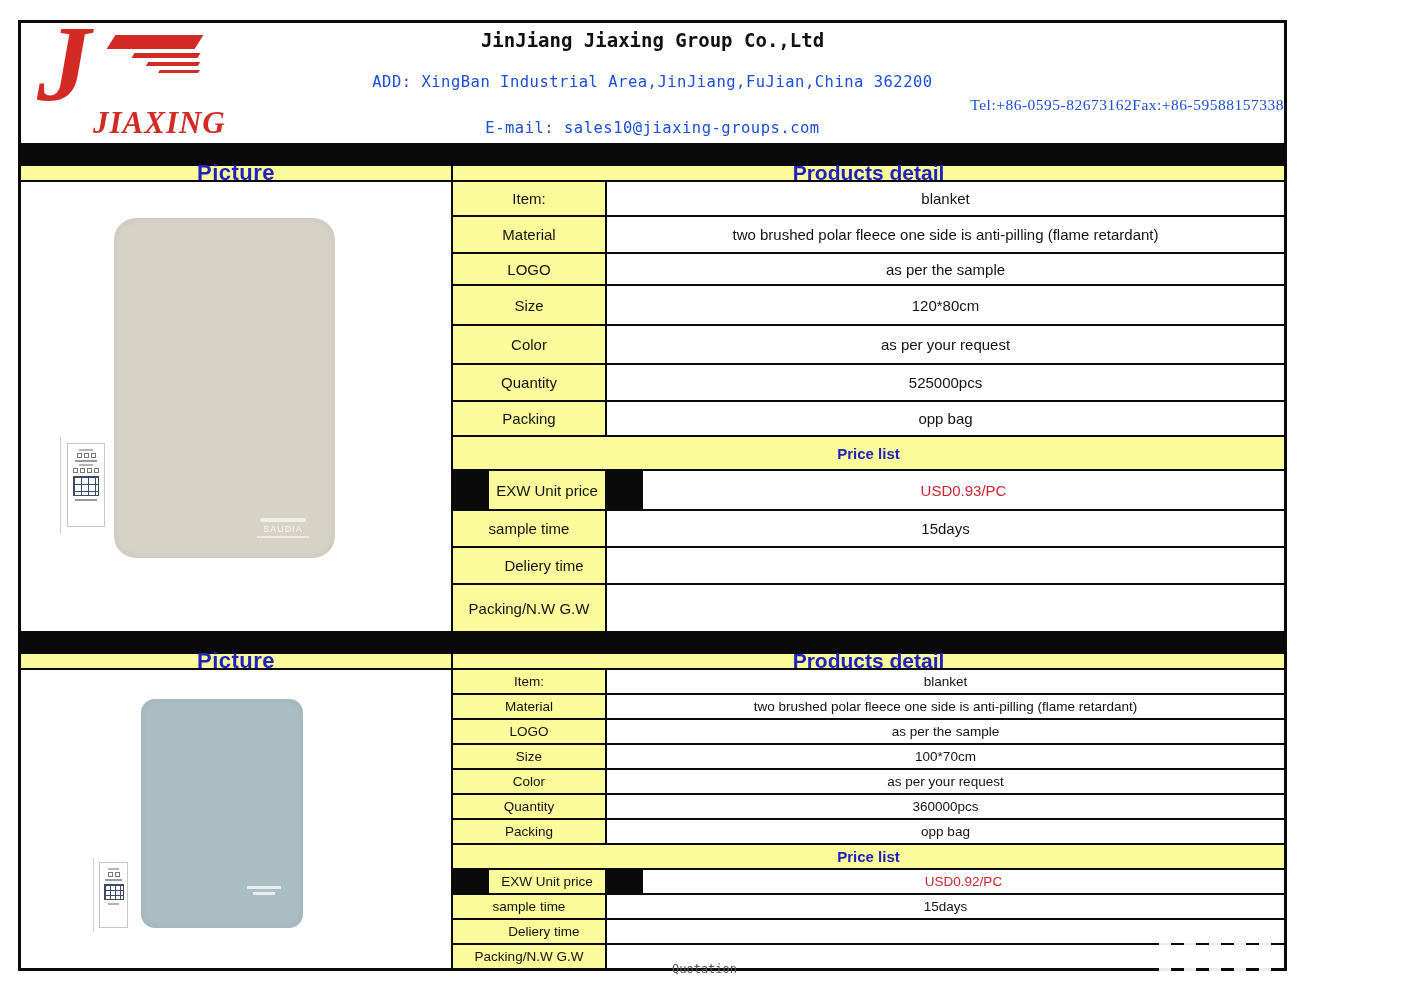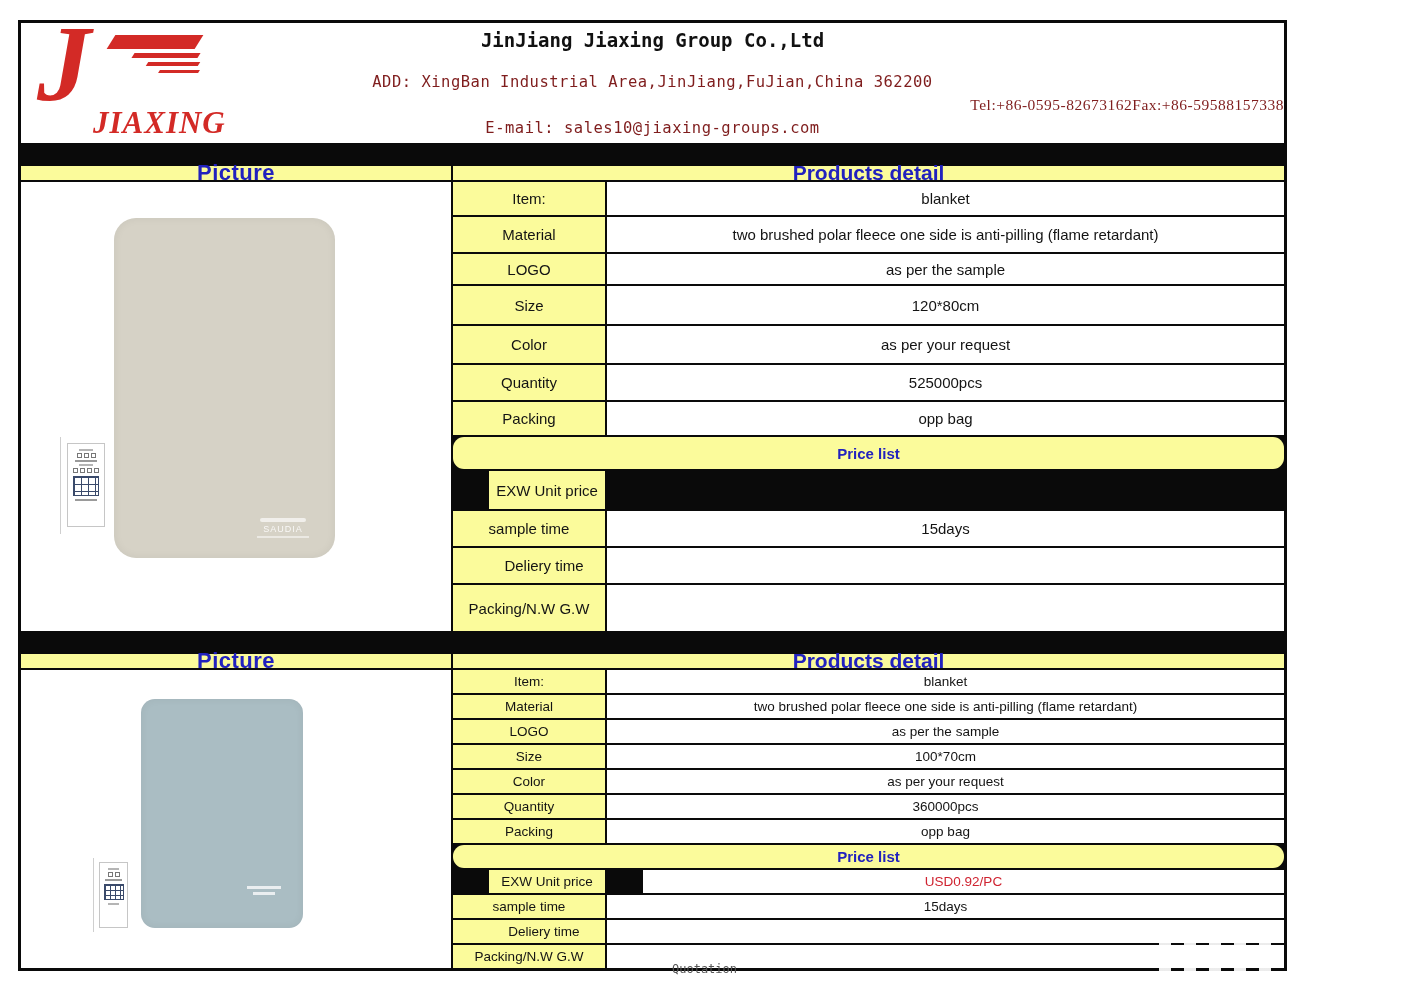--- a/index.html
+++ b/index.html
@@ -39,21 +39,21 @@
   .logo-text{
     position:absolute;left:62px;bottom:0;
     font-family:"Liberation Serif",serif;font-style:italic;font-weight:bold;
     font-size:31px;color:var(--logo-red);letter-spacing:1px;
   }
   .company-info{
     position:absolute;left:0;right:0;top:6px;text-align:center;
     font-family:"DejaVu Sans Mono",monospace;
   }
   .company-name{font-size:19px;font-weight:bold;color:#111;margin-bottom:22px;}
-  .company-line{font-size:15.5px;color:#7f1d1d;margin-bottom:5px;letter-spacing:0.5px;}
+  .company-line{font-size:15.5px;color:#1d4ed8;margin-bottom:5px;letter-spacing:0.5px;}
   .tel-fax{display:flex;justify-content:flex-end;font-family:Liberation Serif, serif;}
   
   .section{
     display:grid;gap:2px;background:var(--line);
     border-top:3px solid var(--line);
     grid-template-columns:430px 152px 1fr;
   }
   .s1{grid-template-rows:34px 33px 35px 30px 38px 37px 35px 33px 32px 38px 35px 35px 46px;}
   .s2{grid-template-rows:34px 23px 23px 23px 23px 23px 23px 23px 23px 23px 23px 23px 23px;}
   .cell{
@@ -63,21 +63,21 @@
   .label{background:var(--yellow);text-align:center;}
   .s1 .label,.s1 .value{font-size:15px;}
   .s2 .label,.s2 .value{font-size:13.5px;}
   .head{background:var(--yellow);color:var(--blue);font-weight:bold;margin-top:20px;}
   .pic-head{grid-column:1;grid-row:1;font-size:22px;letter-spacing:0.5px;}
   .detail-head{grid-column:2/4;grid-row:1;font-size:21px;}
   .price-head{grid-column:2/4;background:var(--yellow);color:var(--blue);font-weight:bold;font-size:15px;}
   .red{color:var(--red);}
   .gc2{grid-column:2;} .gc3{grid-column:3;}
   .gr2{grid-row:2;} .gr3{grid-row:3;} .gr4{grid-row:4;} .gr5{grid-row:5;}
-  .gr6{grid-row:6;} .gr7{grid-row:7;} .gr8{grid-row:8;} .gr9{grid-row:9;border-radius:11px;}
+  .gr6{grid-row:6;} .gr7{grid-row:7;} .gr8{grid-row:8;} .gr9{grid-row:9;}
   .gr10{grid-row:10;margin-left:36px;} .gr11{grid-row:11;} .gr12{grid-row:12;padding-left:36px;} .gr13{grid-row:13;}
   .picture-cell{grid-column:1;grid-row:2/14;position:relative;padding:0;}
   
   .blanket{position:absolute;border-radius:22px;}
   .b1{left:93px;top:36px;width:221px;height:340px;background:#d6d2c6;
       box-shadow:inset 0 0 10px rgba(0,0,0,0.06);}
   .b2{left:120px;top:29px;width:162px;height:229px;background:#aabdc3;border-radius:14px;
       box-shadow:inset 0 0 8px rgba(0,0,0,0.06);}
   .brand-mark{
     position:absolute;right:26px;bottom:20px;
@@ -193,20 +193,21 @@
     <div class="cell label gr6 gc2">Color</div>
     <div class="cell value gr6 gc3">as per your request</div>
     <div class="cell label gr7 gc2">Quantity</div>
     <div class="cell value gr7 gc3">525000pcs</div>
     <div class="cell label gr8 gc2">Packing</div>
     <div class="cell value gr8 gc3">opp bag</div>
 
     <div class="cell price-head gr9">Price list</div>
 
     <div class="cell label gr10 gc2">EXW Unit price</div>
+    <div class="cell value red gr10 gc3">USD0.93/PC</div>
     <div class="cell label gr11 gc2">sample time</div>
     <div class="cell value gr11 gc3">15days</div>
     <div class="cell label gr12 gc2">Deliery time</div>
     <div class="cell value gr12 gc3"></div>
     <div class="cell label gr13 gc2">Packing/N.W G.W</div>
     <div class="cell value gr13 gc3"></div>
   </div>
 
   <div class="section s2">
     <div class="cell head pic-head">Picture</div>

